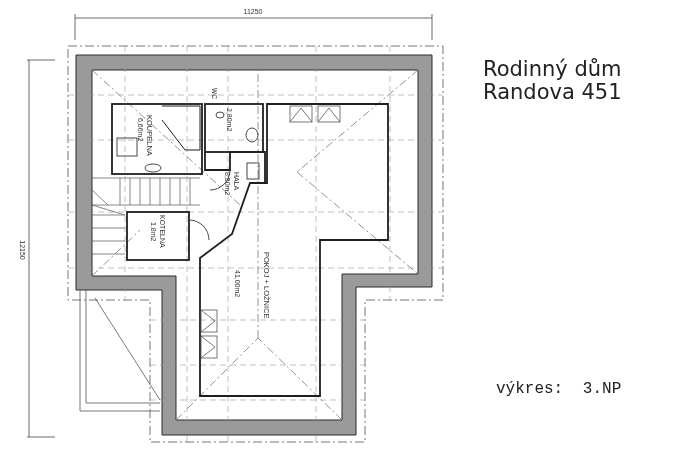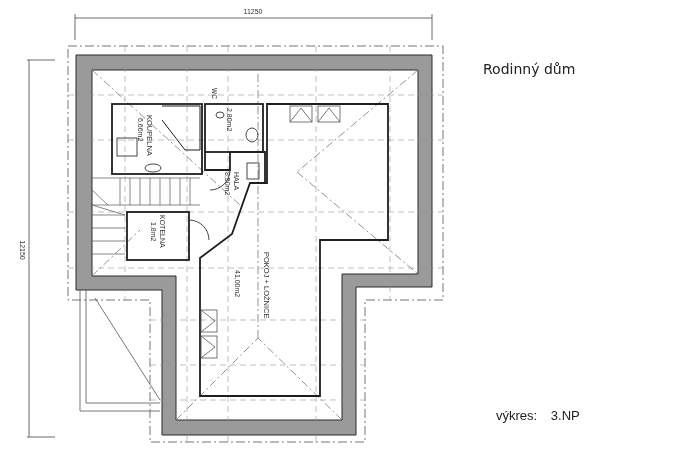--- a/index.html
+++ b/index.html
@@ -1,19 +1,19 @@
 <!DOCTYPE html>
 <html><head>
 <meta charset="utf-8">
 <style>
   html, body { margin:0; padding:0; background:#ffffff; }
   body { width:683px; height:468px; position:relative; overflow:hidden; font-family:"Liberation Sans", sans-serif; }
   #plan { position:absolute; left:0; top:0; }
-  .title-block { position:absolute; left:483px; top:58px; color:#222; font-family:"DejaVu Sans", sans-serif; font-size:14px; line-height:23px; }
-  .drawing-label { position:absolute; left:496px; top:408px; font-family:Liberation Sans, sans-serif; font-size:13px; color:#222; }
+  .title-block { position:absolute; left:483px; top:58px; color:#222; font-family:"DejaVu Sans", sans-serif; font-size:21px; line-height:23px; }
+  .drawing-label { position:absolute; left:496px; top:380px; font-family:Liberation Mono, monospace; font-size:16px; color:#222; }
   .drawing-label span { margin-right:10px; }
   .svgtxt { font-family:"Liberation Sans", sans-serif; fill:#333; }
 </style>
 </head>
 <body>
 
 <svg id="plan" width="683" height="468" viewBox="0 0 683 468">
 
   <g stroke="#444" stroke-width="0.8" fill="none">
     <line x1="75" y1="18" x2="432" y2="18"></line>
@@ -138,18 +138,19 @@
     <text class="svgtxt" x="151" y="222" font-size="7" transform="rotate(90 151 222)">1,8m2</text>
   </g>
   <g>
     <text class="svgtxt" x="264" y="252" font-size="7.5" transform="rotate(90 264 252)">POKOJ + LOŽNICE</text>
     <text class="svgtxt" x="235" y="270" font-size="7" transform="rotate(90 235 270)">41,00m2</text>
   </g>
 </svg>
 
 <div class="title-block">
   <div>Rodinný dům</div>
+  <div>Randova 451</div>
 </div>
 
 <div class="drawing-label">
   <span>výkres:</span>
   <span>3.NP</span>
 </div>
 
 </body></html>

